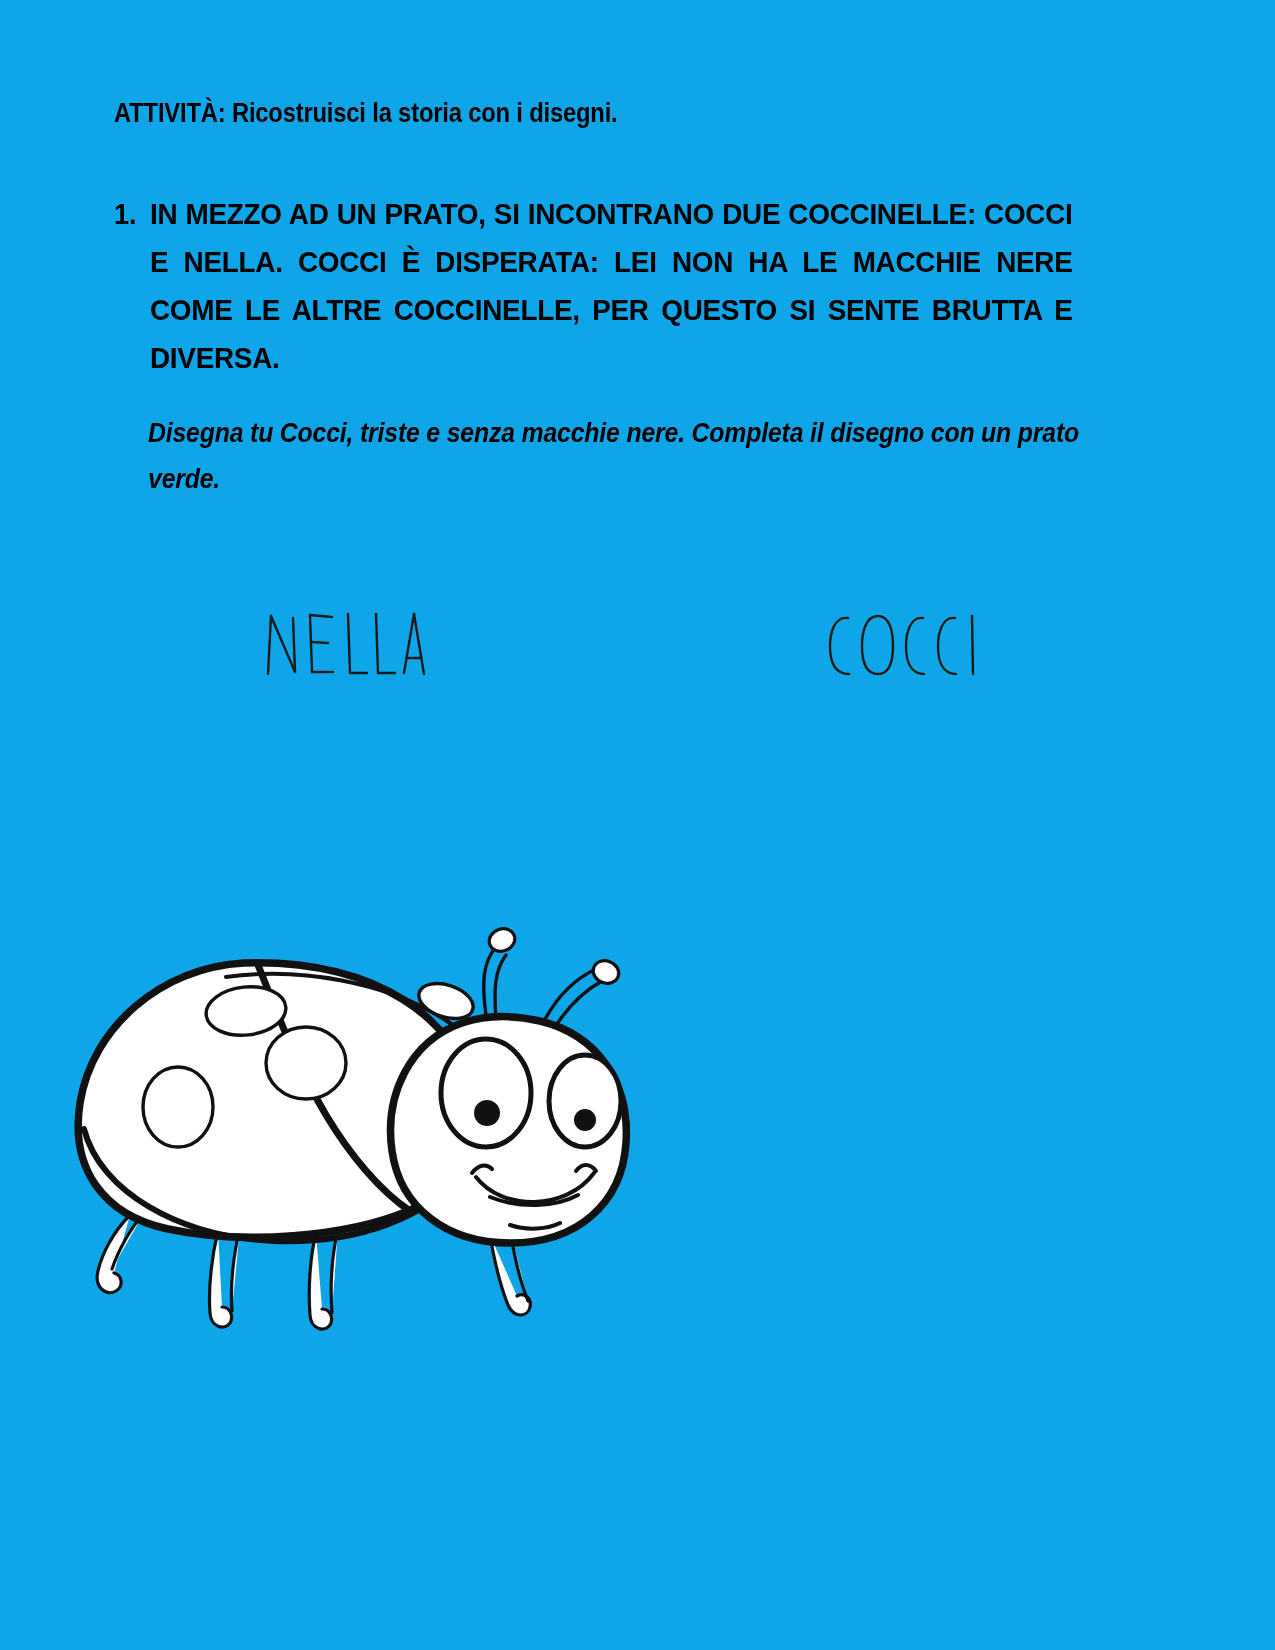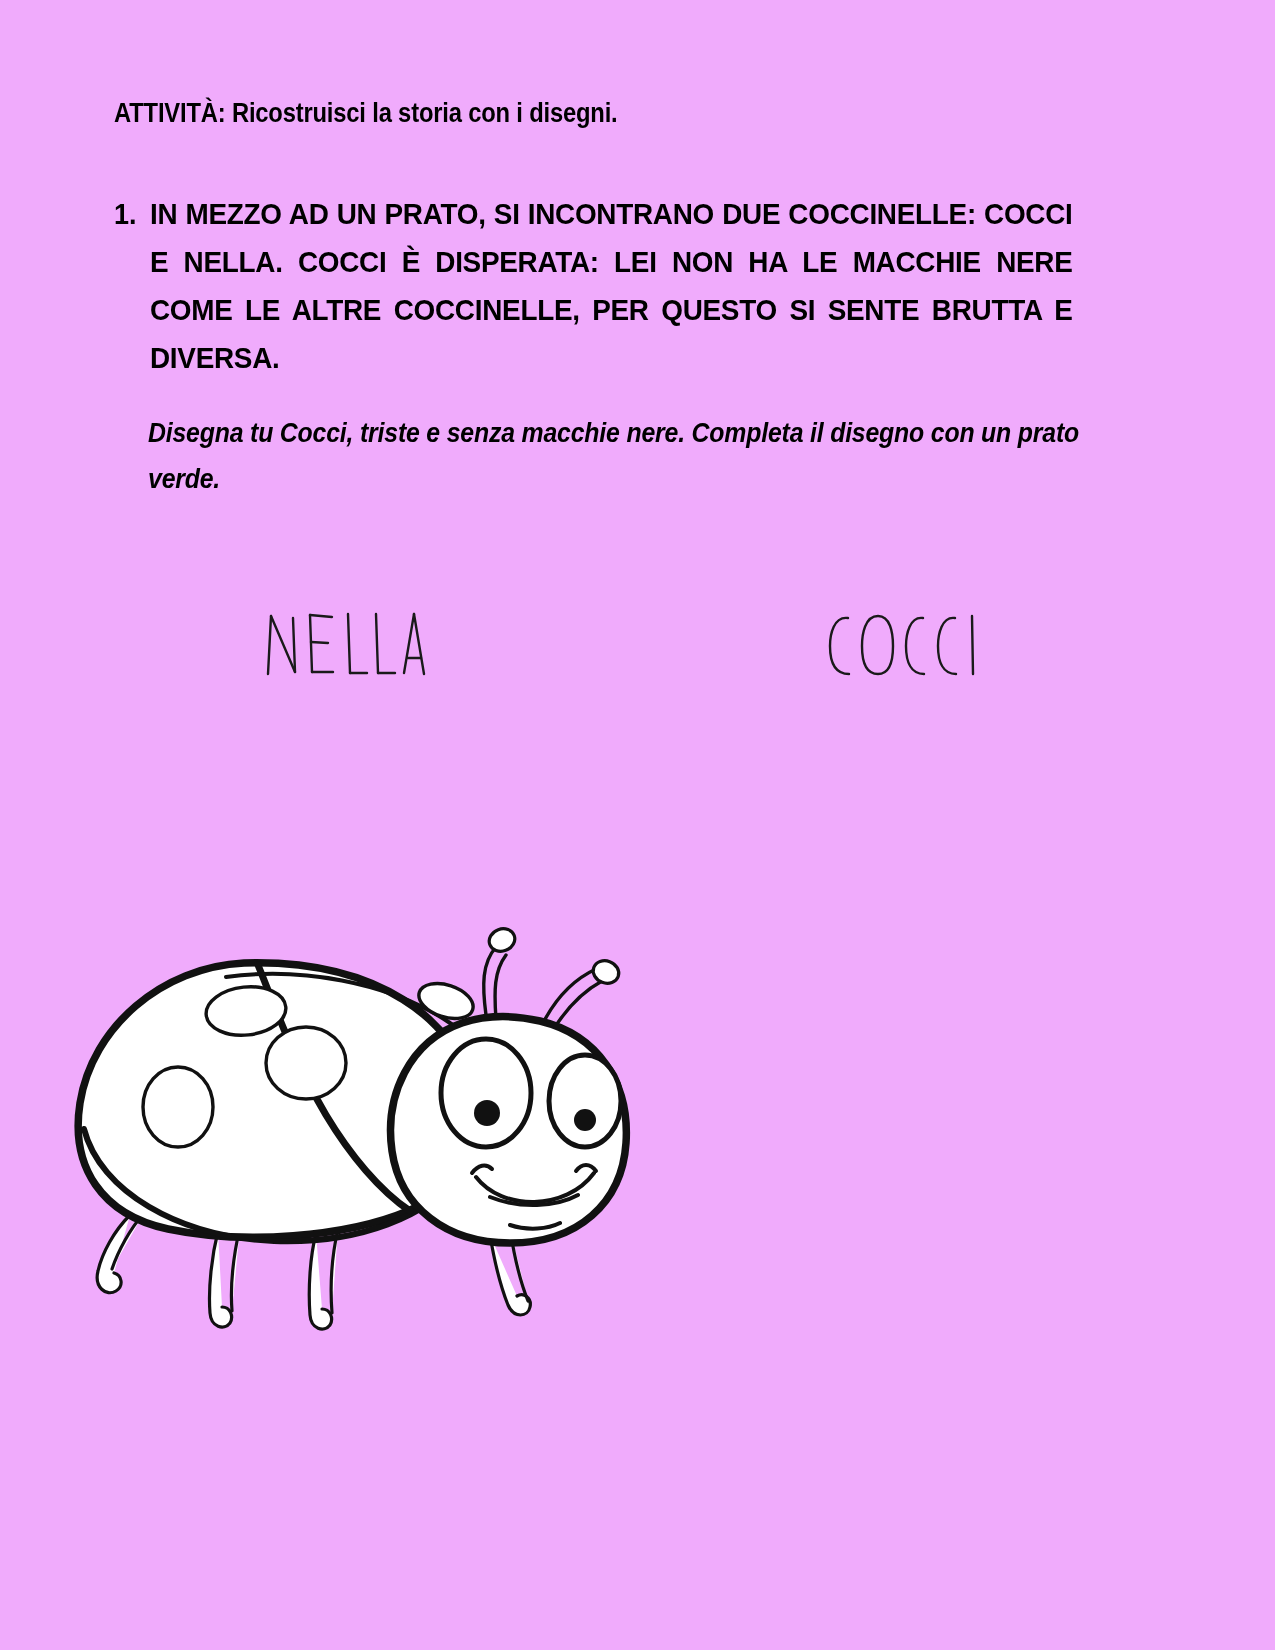--- a/index.html
+++ b/index.html
@@ -13,21 +13,21 @@
     height: 1650px;
     position: relative;
     overflow: hidden;
     font-family: "Liberation Sans", sans-serif;
     color: #000000;
   }
 
   .page {
     position: absolute;
     inset: 0;
-    background: #f0abfc;
+    background: #0ea5e9;
   }
 
   
   .activity-heading {
     position: absolute;
     left: 114px;
     top: 98px;
     width: 1020px;
     font-family: "Liberation Sans Narrow", "Liberation Sans", sans-serif;
     font-weight: bold;

